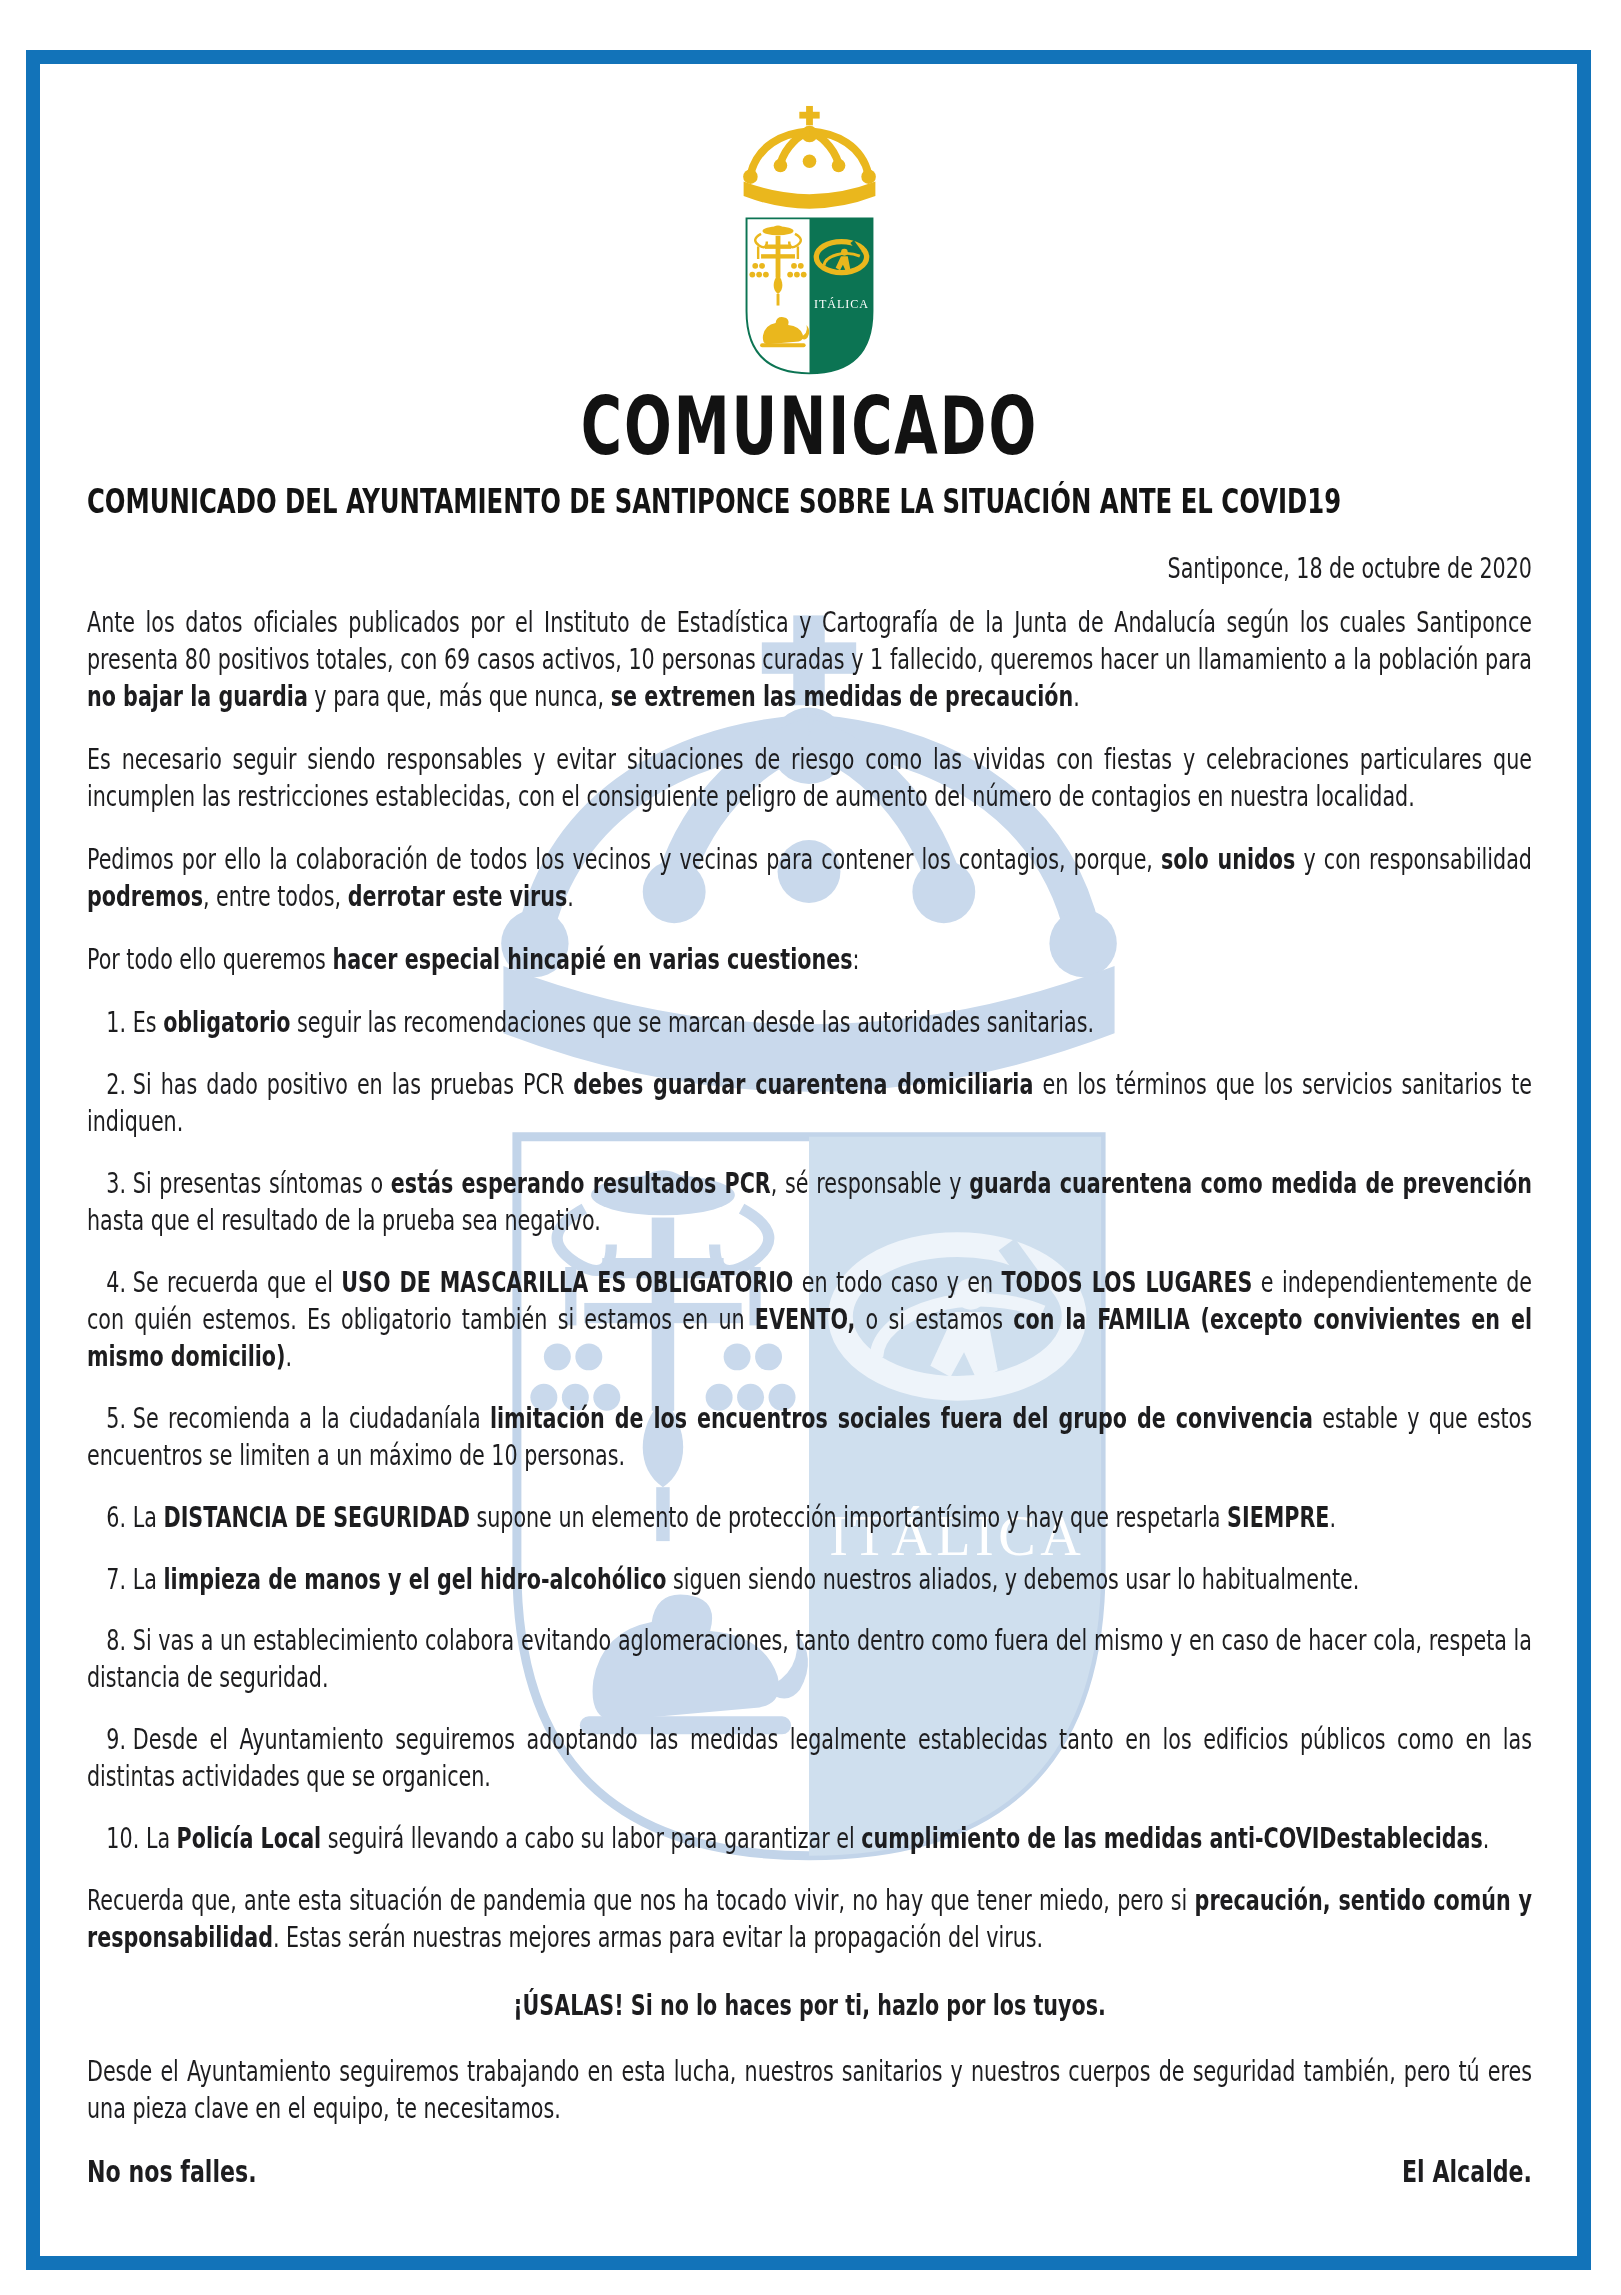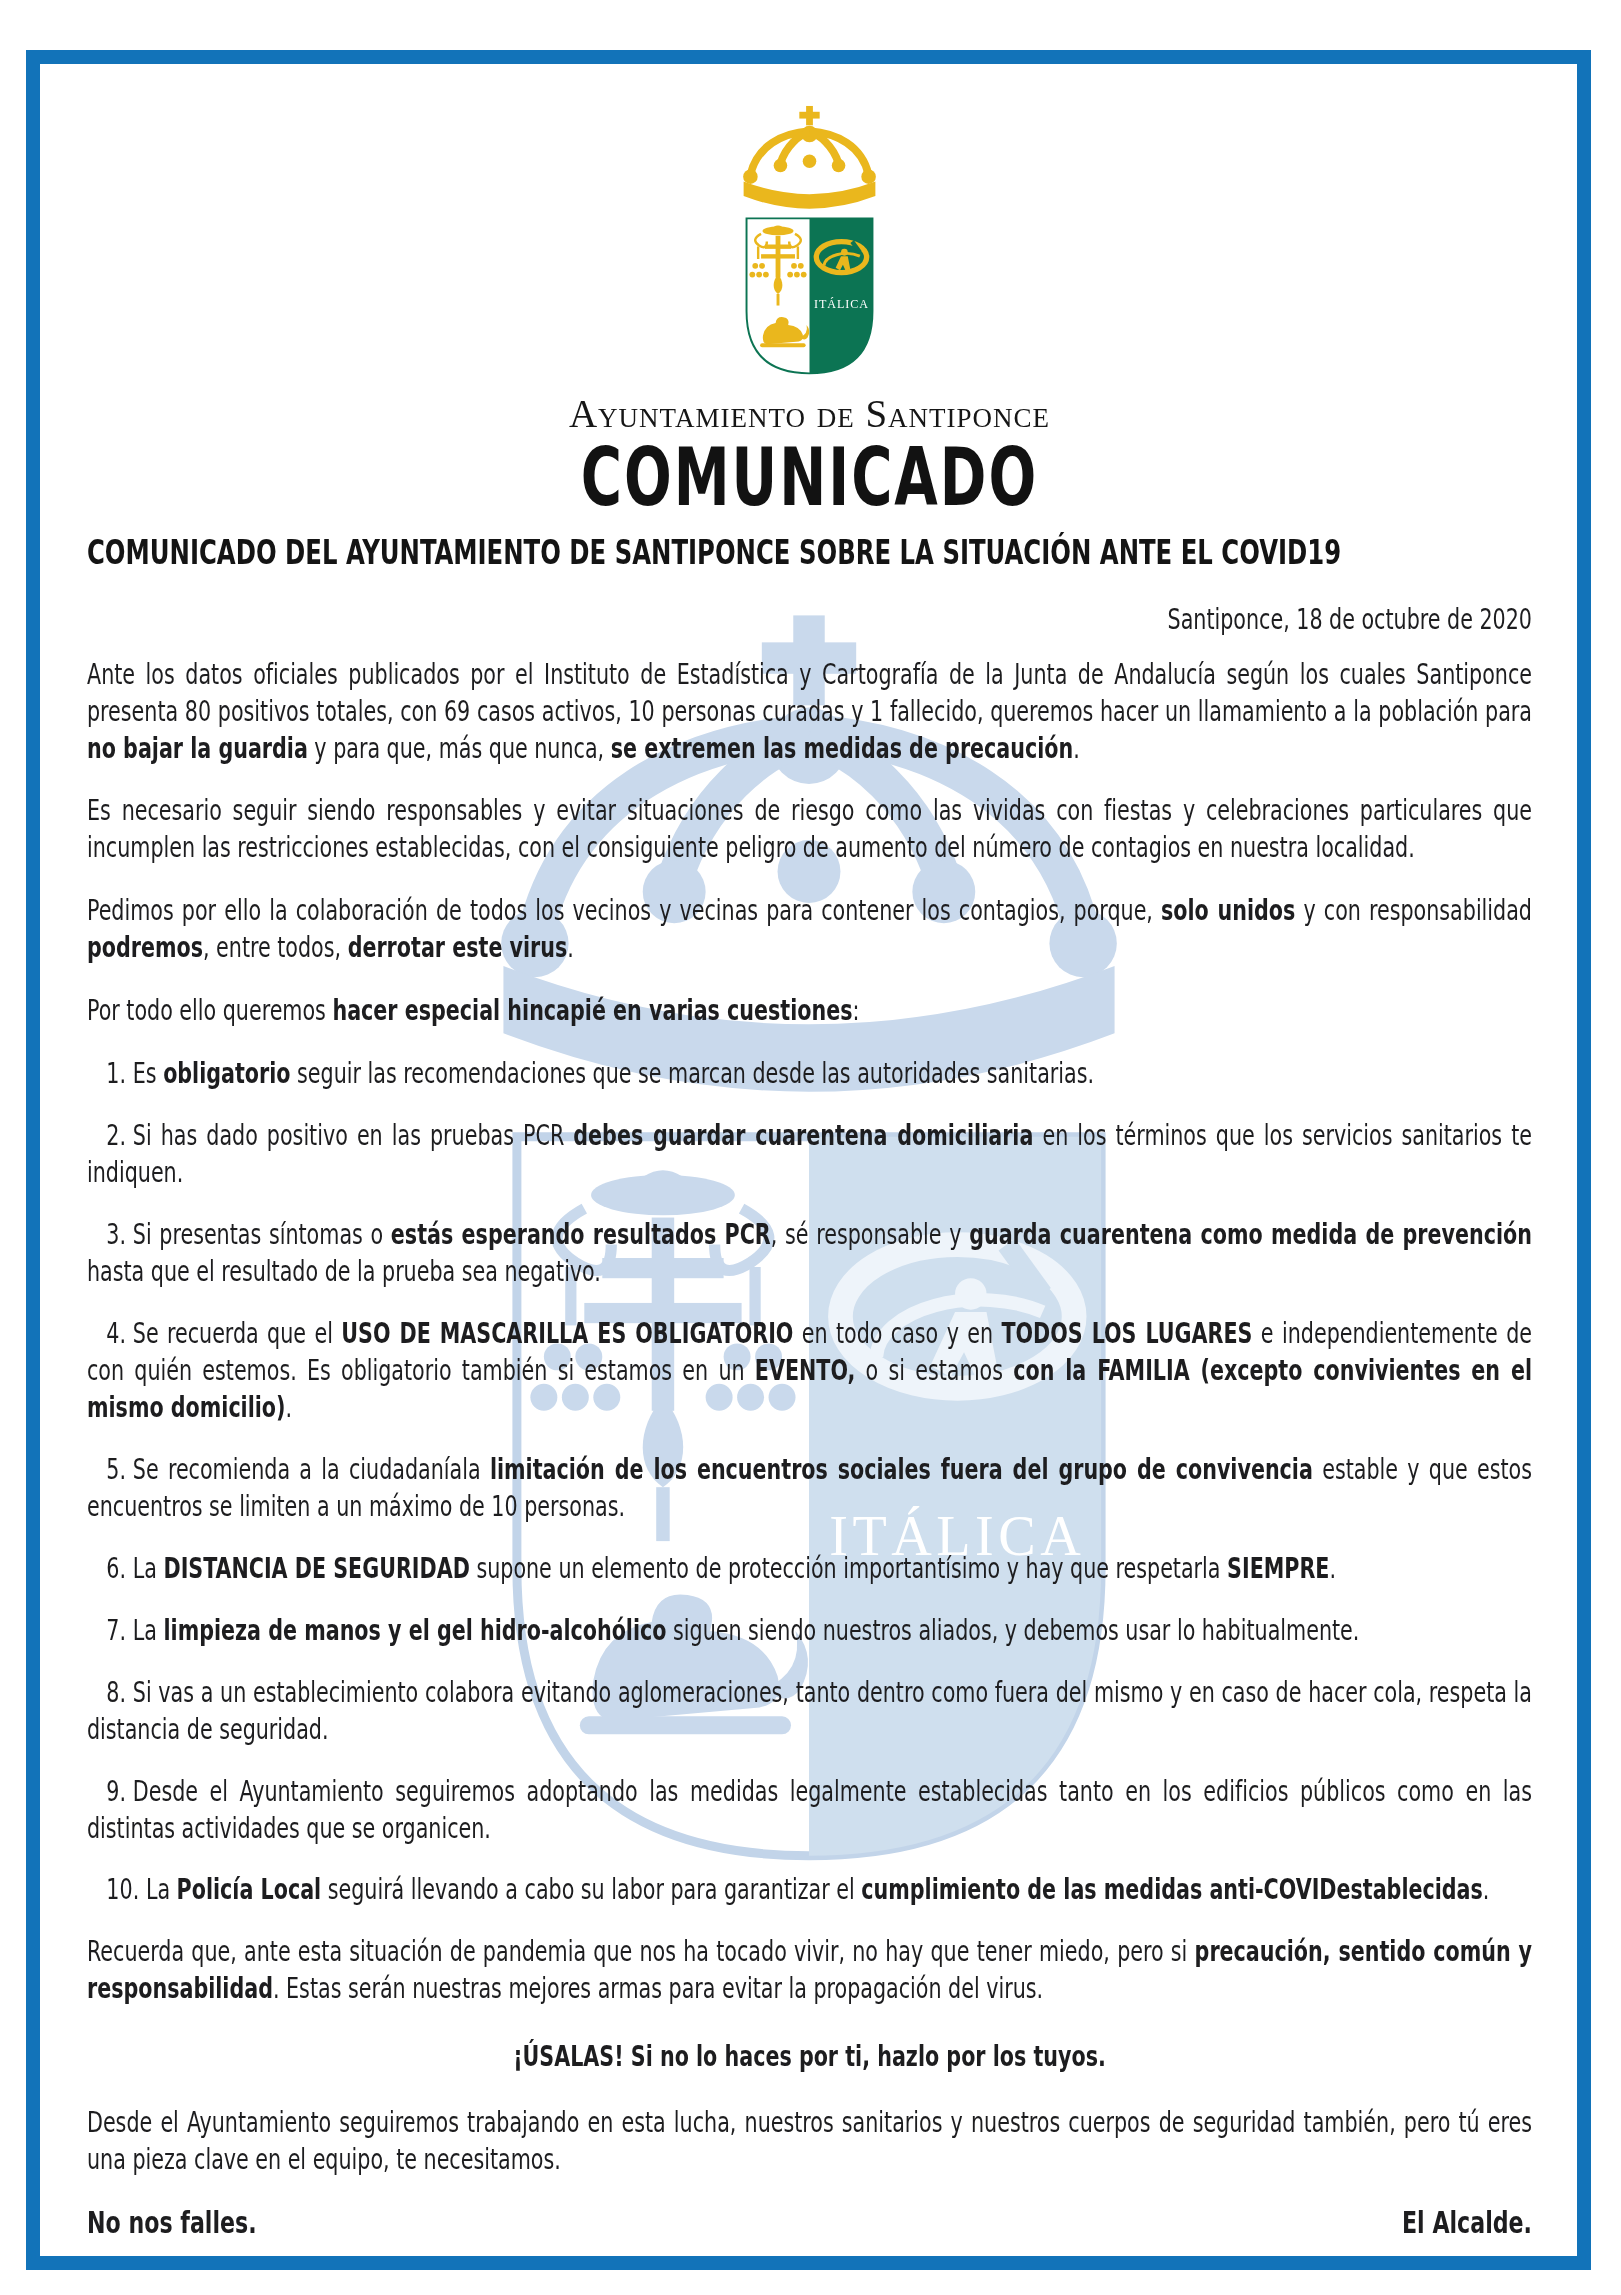--- a/index.html
+++ b/index.html
@@ -134,21 +134,20 @@
   <svg class="watermark" viewBox="0 0 320 580" aria-hidden="true">
     <use href="#crest"></use>
   </svg>
 
   <div class="content">
 
     <svg class="logo" viewBox="0 0 320 580" role="img">
       <use href="#crest"></use>
     </svg>
 
-    <div class="org">Ayuntamiento de Santiponce</div>
     <div class="comunicado">COMUNICADO</div>
 
     <div class="condensed">
 
       <h1 class="heading">COMUNICADO DEL AYUNTAMIENTO DE SANTIPONCE SOBRE LA SITUACIÓN ANTE EL COVID19</h1>
 
       <p class="dateline">Santiponce, 18 de octubre de 2020</p>
 
       <p class="body-p"><span>Ante los datos oficiales publicados por el Instituto de Estadística y Cartografía de la Junta de Andalucía según los cuales Santiponce presenta 80 positivos totales, con 69 casos activos, 10 personas curadas y 1 fallecido, queremos hacer un llamamiento a la población para </span><b>no bajar la guardia</b><span> y para que, más que nunca, </span><b>se extremen las medidas de precaución</b><span>.</span></p>
       <p class="body-p"><span>Es necesario seguir siendo responsables y evitar situaciones de riesgo como las vividas con fiestas y celebraciones particulares que incumplen las restricciones establecidas, con el consiguiente peligro de aumento del número de contagios en nuestra localidad.</span></p>

